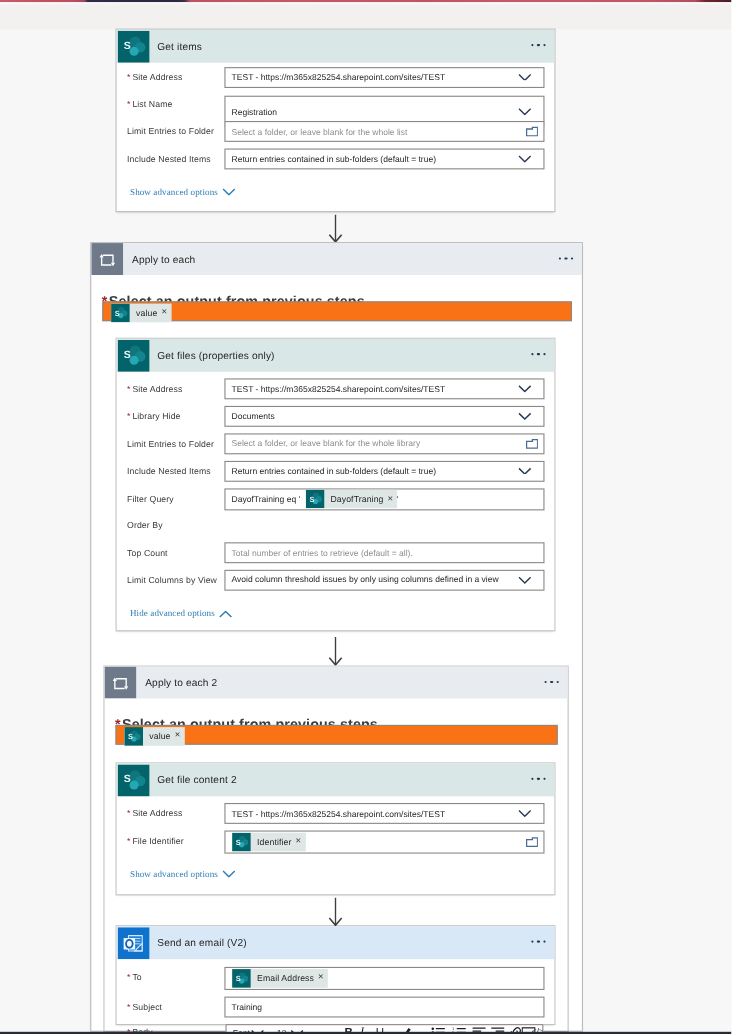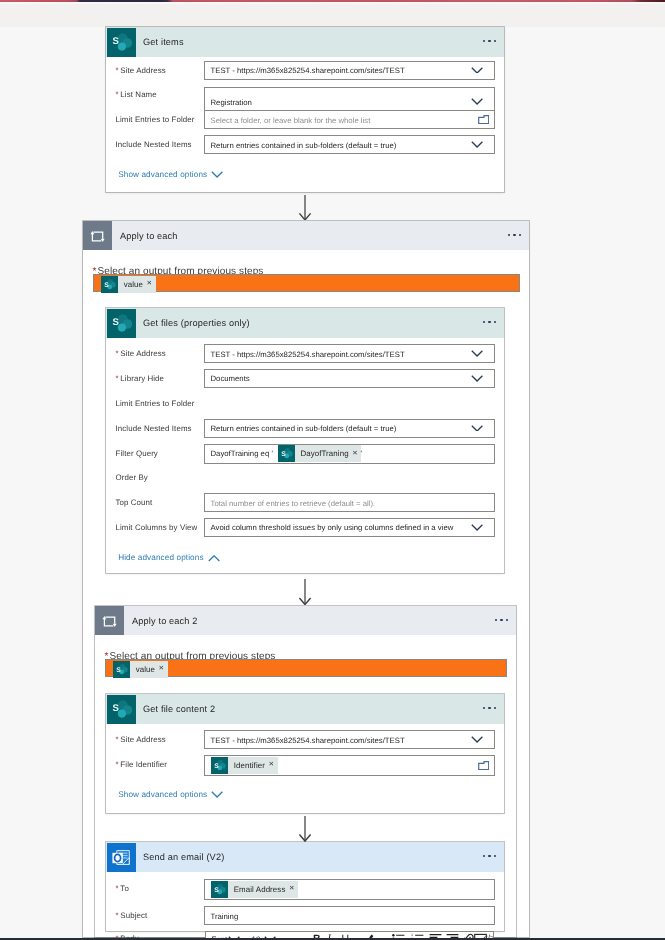--- a/index.html
+++ b/index.html
@@ -27,36 +27,36 @@
   
   .lbl{position:absolute;font-size:7.9px;color:#3b3a39;line-height:12px;white-space:nowrap;letter-spacing:.1px;}
   .lbl .req{color:#a4262c;}
   .fld{position:absolute;border:1px solid #8a8886;background:#fff;box-sizing:border-box;overflow:hidden;}
   .fldtxt{position:absolute;left:6px;top:50%;transform:translateY(-50%);font-size:7.75px;
           color:#201f1e;white-space:nowrap;letter-spacing:0;}
   .fldtxt.ph{color:#908e8c;}
   .chev{position:absolute;right:10.5px;top:50%;margin-top:-3.6px;line-height:0;}
   .folderic{position:absolute;right:4.4px;top:50%;margin-top:-4.6px;line-height:0;}
 
-  .adv{position:absolute;font-size:8.2px;color:#2d7db5;white-space:nowrap;letter-spacing:.1px;display:flex;align-items:center;gap:4px;line-height:10px;}
+  .adv{position:absolute;font-size:8.2px;color:#2d7db5;white-space:nowrap;letter-spacing:.1px;display:flex;align-items:center;gap:4px;line-height:10px;font-family:Liberation Serif, serif;}
   .advchev{line-height:0;display:block;}
 
   
   .token{position:absolute;height:17px;background:#dee6e6;display:flex;align-items:center;}
   .token .tkic{width:17px;height:17px;flex:0 0 17px;display:block;line-height:0;}
   .token .tklbl{font-size:7.9px;color:#201f1e;margin:0 3.5px 0 5.7px;letter-spacing:.1px;}
   .token .tkx{font-size:6.6px;color:#3b3b3b;margin-right:3.6px;line-height:1;font-family:"Liberation Sans",sans-serif;}
 
   
   .scope{position:absolute;background:#fff;box-sizing:border-box;
          box-shadow:0 0 0 1px rgba(0,0,0,.22),0 1.4px 2.6px rgba(0,0,0,.10);}
   .scopehdr{position:relative;height:29px;display:flex;align-items:center;background:#e8ebef;}
   .scopeicon{width:29px;height:29px;flex:0 0 29px;display:block;}
   .scopettl{font-size:9.2px;color:#201f1e;margin-left:8px;letter-spacing:.15px;}
-  .sellbl{position:absolute;font-size:10px;color:#3b3a39;white-space:nowrap;letter-spacing:.1px;}
+  .sellbl{position:absolute;font-size:13px;color:#3b3a39;white-space:nowrap;letter-spacing:.1px;font-weight:bold;}
   .sellbl .req{color:#a4262c;}
   .selbox{position:absolute;border:1px solid #8a8886;background:#f97316;box-sizing:border-box;}
   .arrowwrap{position:absolute;line-height:0;}
   .rtbar{position:absolute;border:1px solid #8a8886;background:#fff;box-sizing:border-box;overflow:hidden;}
   .rtbar>span{position:absolute;line-height:0;}
   .rtfont{left:6px;top:2.4px;font-size:7.9px;color:#1f1f1f;line-height:10px!important;}
   .rtchev1{left:22px;top:3.8px;}
   .rtsize{left:46px;top:2.4px;font-size:7.9px;color:#1f1f1f;line-height:10px!important;}
   .rtchev2{left:58px;top:3.8px;}
   .rtb{left:107.6px;top:0.7px;font-size:10.5px;font-weight:bold;color:#1f1f1f;line-height:12px!important;}
@@ -184,20 +184,26 @@
           </svg></span>
 </div>
 <div class="lbl" style="left:9.5px;top:64.8px"><span class="req">* </span><span>Library Hide</span></div>
 <div class="fld" style="left:97.5px;top:60.8px;width:291px;height:19px">
 <span class="fldtxt">Documents</span>
 <span class="chev"><svg viewBox="0 0 12.2 6.8" width="12.2" height="6.8">
             <path d="M0.8 0.8 L6.1 6.0 L11.4 0.8" fill="none" stroke="#2b3a55" stroke-width="1.3" stroke-linecap="butt" stroke-linejoin="miter"></path>
           </svg></span>
 </div>
 <div class="lbl" style="left:9.5px;top:89.9px"><span>Limit Entries to Folder</span></div>
+<div class="fld" style="left:97.5px;top:85.9px;width:291px;height:19px">
+<span class="fldtxt ph">Select a folder, or leave blank for the whole library</span>
+<span class="folderic"><svg viewBox="0 0 11.4 9.2" width="11.4" height="9.2">
+            <path d="M0.7 2.3 h5.3 v-1.6 h4.7 v7.8 h-10.0 z" fill="#ffffff" stroke="#4a6b94" stroke-width="1.2" stroke-linejoin="miter"></path>
+          </svg></span>
+</div>
 <div class="lbl" style="left:9.5px;top:114.6px"><span>Include Nested Items</span></div>
 <div class="fld" style="left:97.5px;top:110.6px;width:291px;height:19px">
 <span class="fldtxt">Return entries contained in sub-folders (default = true)</span>
 <span class="chev"><svg viewBox="0 0 12.2 6.8" width="12.2" height="6.8">
             <path d="M0.8 0.8 L6.1 6.0 L11.4 0.8" fill="none" stroke="#2b3a55" stroke-width="1.3" stroke-linecap="butt" stroke-linejoin="miter"></path>
           </svg></span>
 </div>
 <div class="lbl" style="left:9.5px;top:139.7px"><span>Filter Query</span></div>
 <div class="fld" style="left:97.5px;top:135.7px;width:291px;height:20.6px">
 <span class="fldtxt" style="transform:none;line-height:18.6px;top:0">DayofTraining eq '</span>

